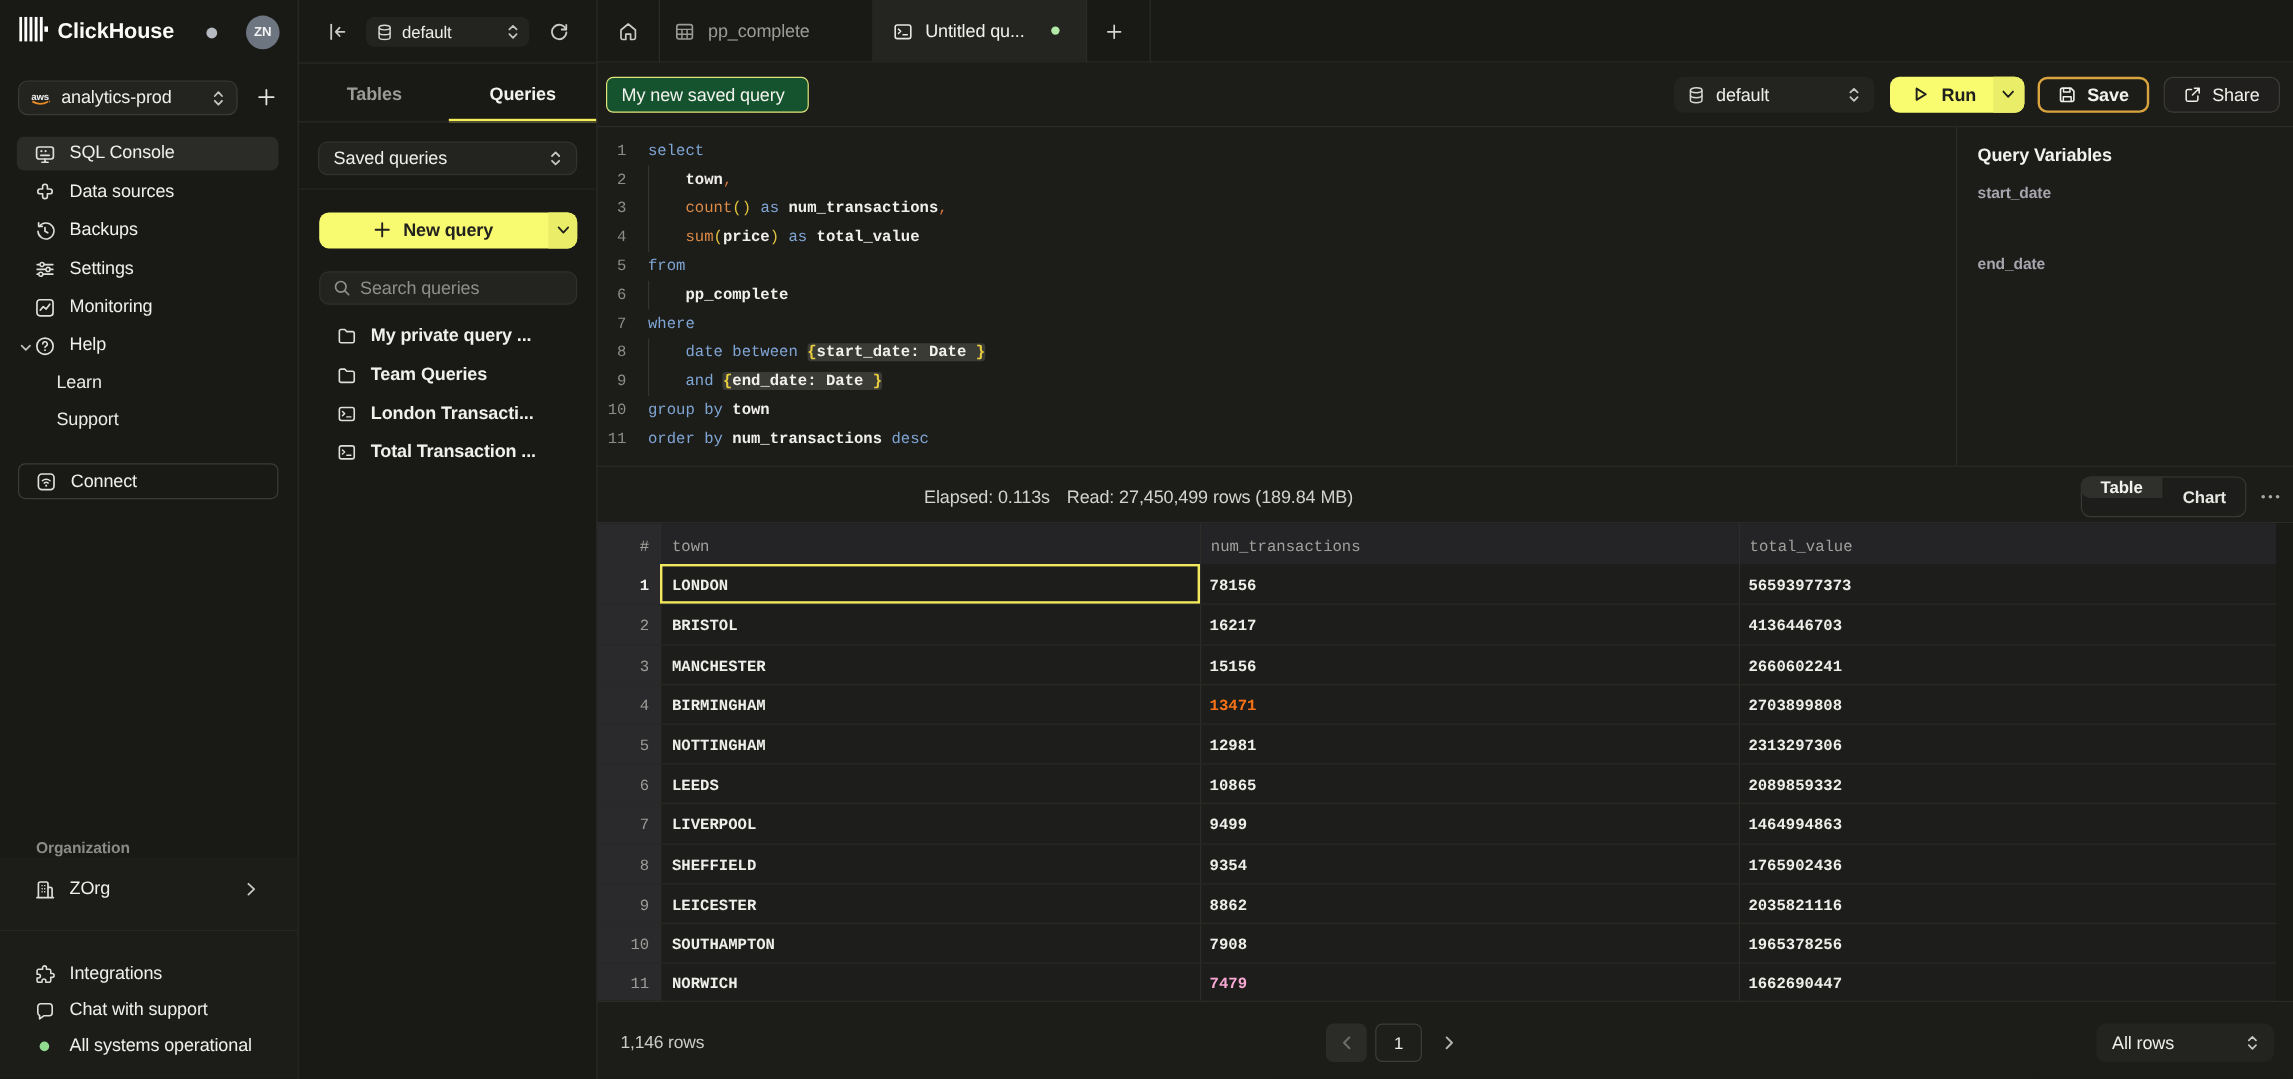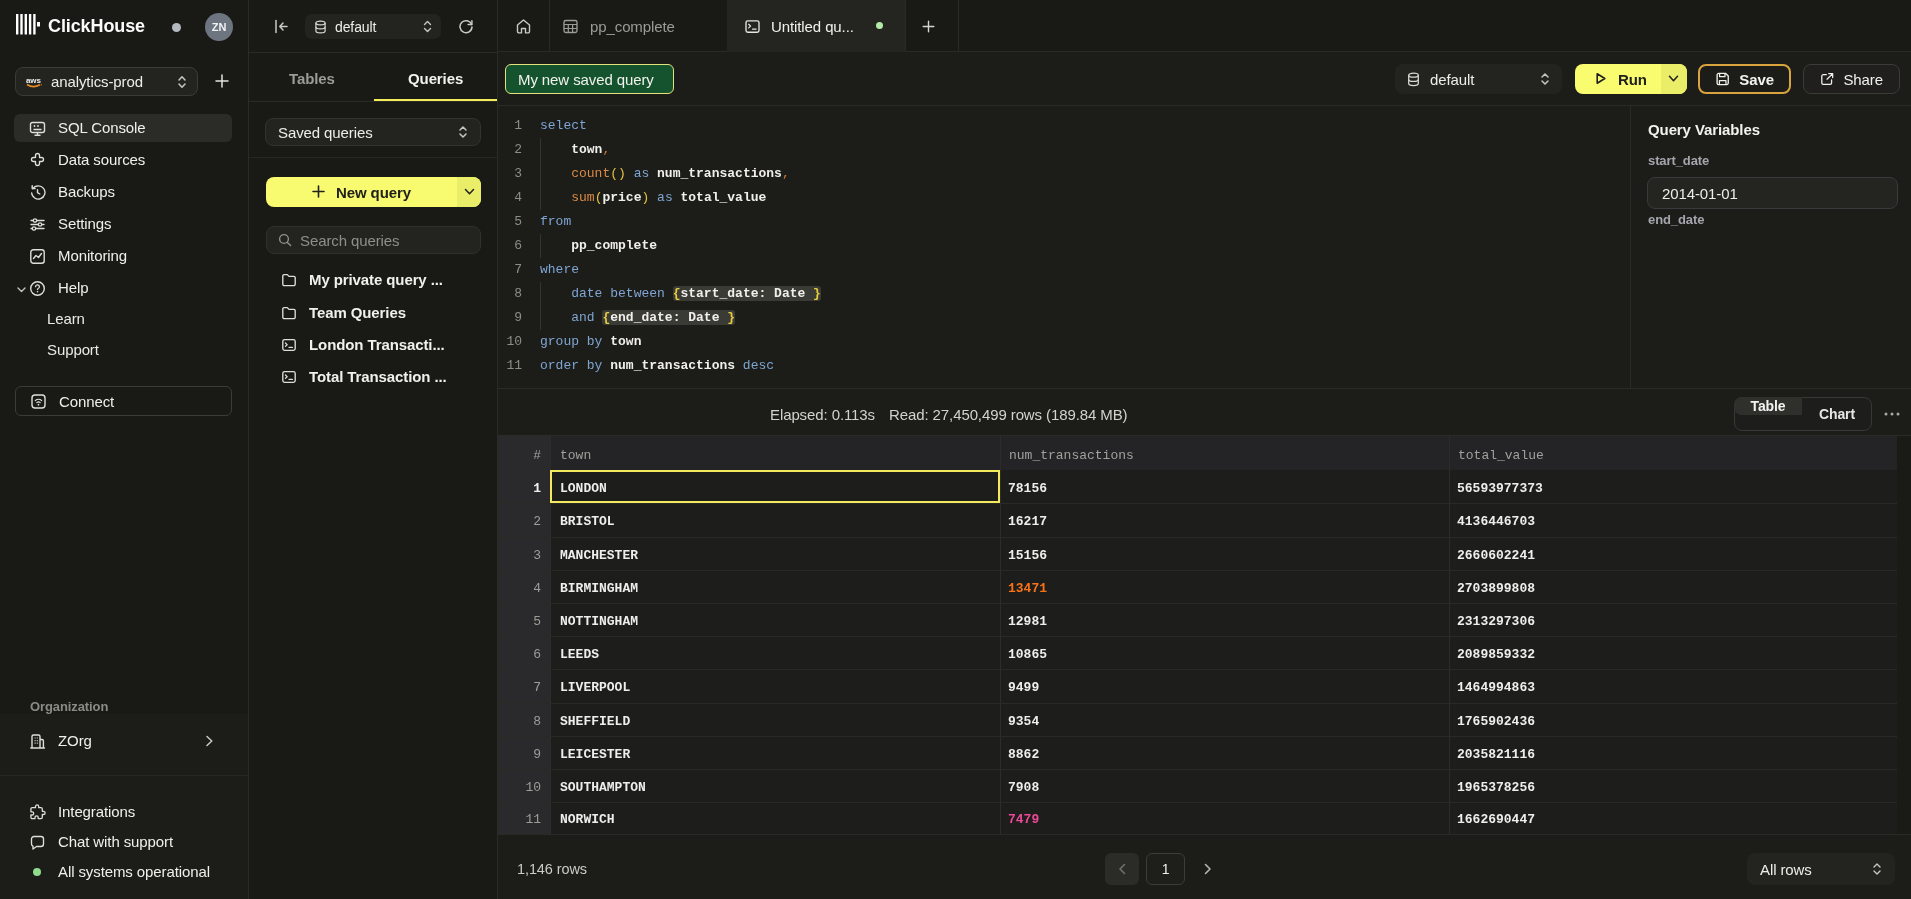--- a/index.html
+++ b/index.html
@@ -234,21 +234,20 @@
 <span class="k">from</span>
     pp_complete
 <span class="k">where</span>
     <span class="k">date between</span> <span class="prm"><span class="b">{</span>start_date: Date <span class="b">}</span></span>
     <span class="k">and</span> <span class="prm"><span class="b">{</span>end_date: Date <span class="b">}</span></span>
 <span class="k">group by</span> town
 <span class="k">order by</span> num_transactions <span class="k">desc</span></pre>
 
   <div class="abs" style="left:1151px;top:121px;font-size:15px;font-weight:700;color:#f2f2ee;">Query Variables</div>
   <div class="abs" style="left:1151px;top:153px;font-size:13px;font-weight:600;color:#a5a5ad;">start_date</div>
-  <div class="abs row" style="left:1150px;top:177px;width:251px;height:32px;background:#242421;border:1px solid #3a3a3d;border-radius:8px;padding:0 14px;font-size:15px;color:#edede9;">2014-01-01</div>
   <div class="abs" style="left:1151px;top:212px;font-size:13px;font-weight:600;color:#a5a5ad;">end_date</div>
 
   <div class="abs" style="left:273px;top:406px;font-size:15px;color:#d2d2ce;">Elapsed: 0.113s</div>
   <div class="abs" style="left:392px;top:406px;font-size:15px;color:#d2d2ce;">Read: 27,450,499 rows (189.84 MB)</div>
   <div class="abs" style="left:1237px;top:397px;width:138px;height:34px;background:#1d1d1b;border:1px solid #383834;border-radius:8px;"></div>
   <div class="abs row" style="left:1237px;top:397px;width:68px;height:18px;background:#2f2f2c;border-radius:8px 0 0 8px;justify-content:center;font-size:14px;font-weight:600;color:#f2f2ee;">Table</div>
   <div class="abs row" style="left:1305px;top:397px;width:70px;height:34px;justify-content:center;font-size:14px;font-weight:600;color:#e6e6e2;">Chart</div>
   <svg class="abs ic" style="left:1386px;top:411px;" width="18" height="6" viewBox="0 0 18 6">
         <circle cx="3" cy="3" r="1.5" fill="#a8a8a4"></circle>
         <circle cx="9" cy="3" r="1.5" fill="#a8a8a4"></circle>
@@ -305,21 +304,21 @@
     <div class="cell" style="left:0;top:747px;width:44px;text-align:right;color:#9c9c98;">9</div>
     <div class="cell" style="left:63px;top:747px;color:#eeeeea;font-weight:700;">LEICESTER</div>
     <div class="cell" style="left:511px;top:747px;color:#eeeeea;font-weight:700;">8862</div>
     <div class="cell" style="left:960px;top:747px;color:#eeeeea;font-weight:700;">2035821116</div>
     <div class="cell" style="left:0;top:780px;width:44px;text-align:right;color:#9c9c98;">10</div>
     <div class="cell" style="left:63px;top:780px;color:#eeeeea;font-weight:700;">SOUTHAMPTON</div>
     <div class="cell" style="left:511px;top:780px;color:#eeeeea;font-weight:700;">7908</div>
     <div class="cell" style="left:960px;top:780px;color:#eeeeea;font-weight:700;">1965378256</div>
     <div class="cell" style="left:0;top:812px;width:44px;text-align:right;color:#9c9c98;">11</div>
     <div class="cell" style="left:63px;top:812px;color:#eeeeea;font-weight:700;">NORWICH</div>
-    <div class="cell" style="left:511px;top:812px;color:#ec4899;font-weight:700;">7479</div>
+    <div class="cell" style="left:511px;top:812px;color:#f9a8d4;font-weight:700;">7479</div>
     <div class="cell" style="left:960px;top:812px;color:#eeeeea;font-weight:700;">1662690447</div>
     <div class="hline" style="left:0;top:503px;width:1400px;background:#292926;"></div>
     <div class="hline" style="left:0;top:537px;width:1400px;background:#292926;"></div>
     <div class="hline" style="left:0;top:570px;width:1400px;background:#292926;"></div>
     <div class="hline" style="left:0;top:603px;width:1400px;background:#292926;"></div>
     <div class="hline" style="left:0;top:636px;width:1400px;background:#292926;"></div>
     <div class="hline" style="left:0;top:669px;width:1400px;background:#292926;"></div>
     <div class="hline" style="left:0;top:703px;width:1400px;background:#292926;"></div>
     <div class="hline" style="left:0;top:736px;width:1400px;background:#292926;"></div>
     <div class="hline" style="left:0;top:769px;width:1400px;background:#292926;"></div>

